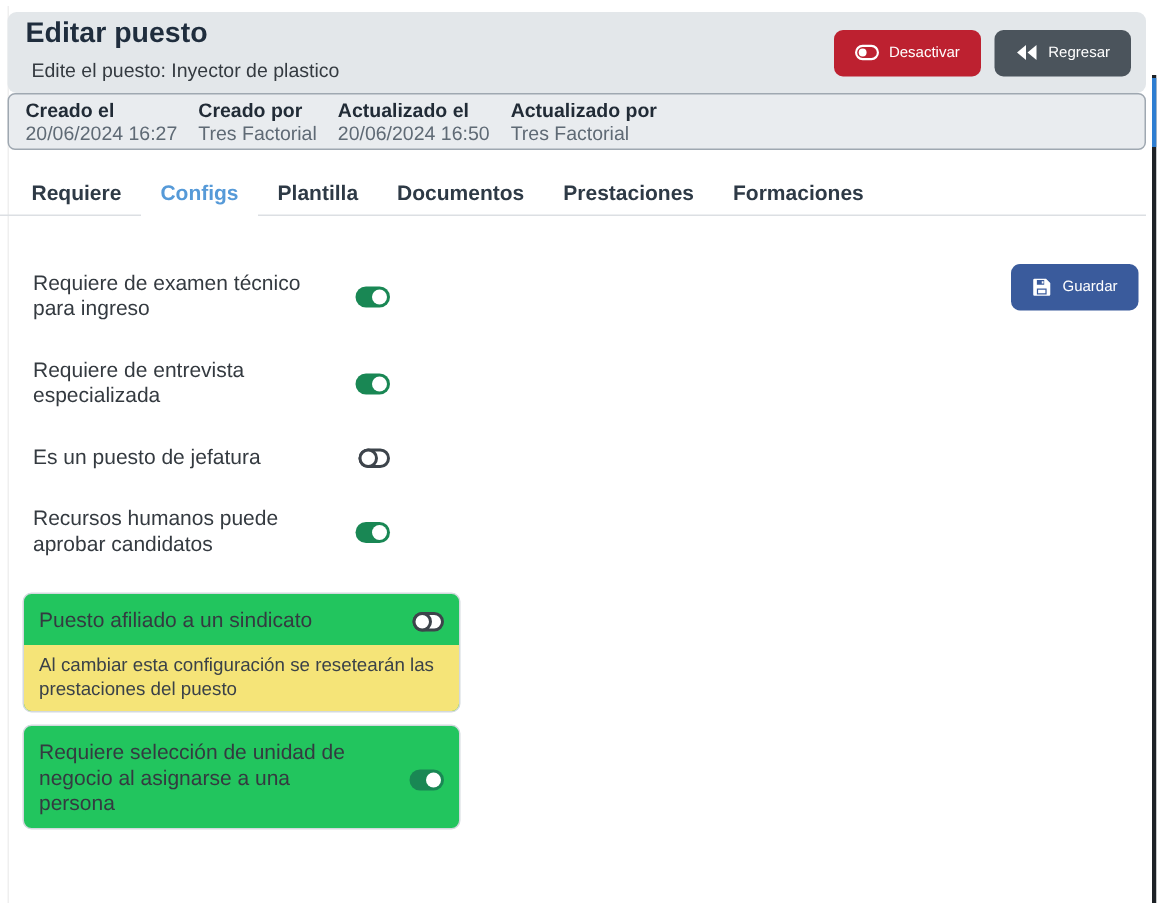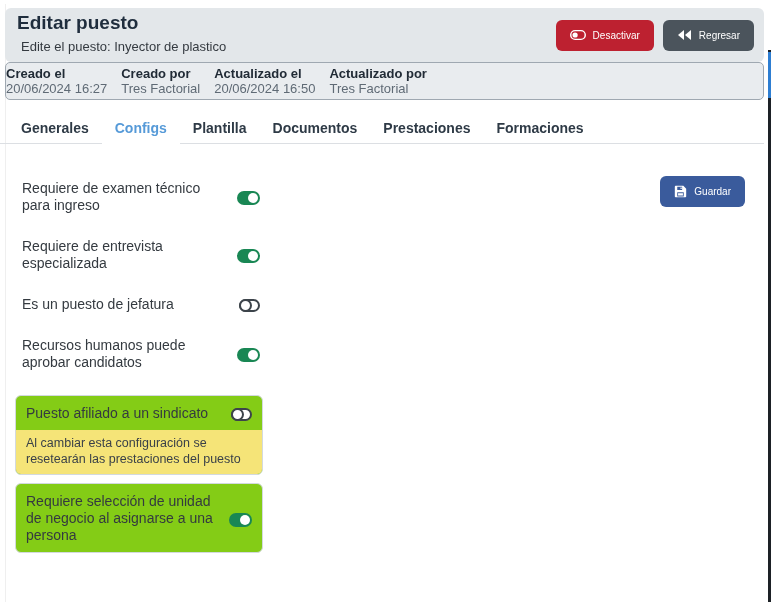--- a/index.html
+++ b/index.html
@@ -26,21 +26,21 @@
     height:31px;padding:0 14px;border-radius:6px;line-height:31px;
   }
   .btn-danger{background:#bd2130;}
   .btn-slate{background:#4b545c;}
   .btn-primary{background:#3a5b9c;}
 
   
   .meta-bar{
     position:absolute;left:5px;right:7px;top:62px;height:38px;box-sizing:border-box;
     background:#e9ecef;border:1px solid #9fa8b1;border-radius:5px;
-    display:flex;gap:14px;padding:4px 0;
+    display:flex;gap:14px;padding:4px 11px;
   }
   .meta-item{display:flex;flex-direction:column;justify-content:center;}
   .meta-label{font-size:13px;font-weight:700;color:#212b36;line-height:15px;}
   .meta-value{font-size:13px;color:#5f6a75;line-height:15px;}
 
   
   .tab-bar{
     position:absolute;left:0;right:7px;top:112px;height:31px;
     border-bottom:1px solid #dcdfe3;padding-left:8px;display:flex;box-sizing:content-box;
   }
@@ -61,32 +61,32 @@
 
   
   .sw{position:relative;flex:none;margin-top:2px;box-sizing:border-box;}
   .sw.on{width:23px;height:14px;border-radius:7px;background:#198754;}
   .sw.on::after{content:'';position:absolute;right:2px;top:2px;width:10px;height:10px;border-radius:50%;background:#fff;}
   .sw.off{width:21px;height:13px;border:2px solid #3d444b;border-radius:8px;background:#fff;}
   .sw.off::after{content:'';position:absolute;left:-2px;top:-2px;width:9px;height:9px;border:2px solid #3d444b;border-radius:50%;background:#fff;}
 
   
   .toggle-card{
-    width:248px;border:1px solid #d3d9de;border-radius:6px;background:#84cc16;
+    width:292px;border:1px solid #d3d9de;border-radius:6px;background:#22c55e;
     margin:0 0 8px 0;overflow:hidden;box-sizing:border-box;
   }
   .toggle-card:first-of-type{margin-top:-9px;}
   .toggle-card .toggle-row{margin:0;width:auto;padding:9px 10px 8px 10px;}
   .card-warning{
     background:#f5e478;color:#3a4148;font-size:12.5px;line-height:16px;
     padding:5px 10px 7px 10px;
   }
 
   
-  .save-button{position:absolute;top:176px;right:26px;}
+  .save-button{position:absolute;top:176px;right:12px;}
 
   
   .scroll-track{position:absolute;right:0;top:50px;bottom:0;width:3px;background:#1d2126;}
   .scroll-thumb{position:absolute;right:0;top:52px;width:3px;height:46px;background:#2e7ed2;}
 
   .icon{display:inline-flex;align-items:center;}
 </style>
 </head>
 <body>
 
@@ -132,21 +132,21 @@
     <div class="meta-label">Actualizado el</div>
     <div class="meta-value">20/06/2024 16:50</div>
   </div>
     <div class="meta-item">
     <div class="meta-label">Actualizado por</div>
     <div class="meta-value">Tres Factorial</div>
   </div>
   </section>
 
 <nav class="tab-bar">
-    <button class="tab">Generales</button>
+    <button class="tab">Requiere</button>
     <button class="tab active">Configs</button>
     <button class="tab">Plantilla</button>
     <button class="tab">Documentos</button>
     <button class="tab">Prestaciones</button>
     <button class="tab">Formaciones</button>
   </nav>
 
 <main>
   <div class="toggle-list">
       <div class="toggle-row">

